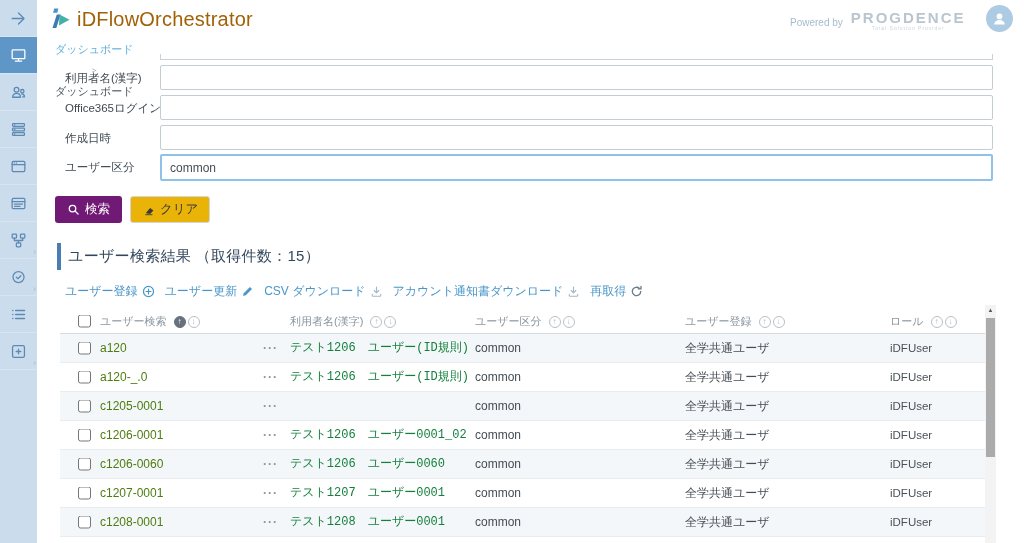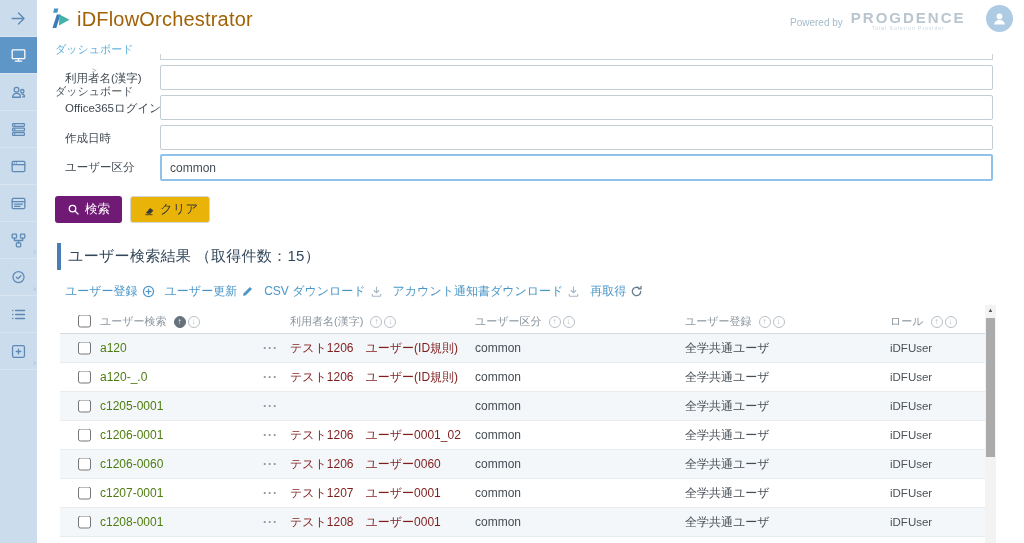--- a/index.html
+++ b/index.html
@@ -65,21 +65,21 @@
   
   .thead { position:absolute; left:60px; top:308px; width:925px; height:26px; border-bottom:1px solid #d4dade;
     font-size:11px; color:#8a959e; }
   .tcell { position:absolute; top:0; line-height:26px; white-space:nowrap; }
   .trow { position:absolute; left:60px; width:925px; height:29px; border-bottom:1px solid #e8ecef; font-size:12px; }
   .trow.alt { background:#f4f7f9; }
   .trow .tcell { line-height:29px; }
   .cb { position:absolute; left:18px; top:50%; transform:translateY(-50%); width:13px; height:13px; accent-color:#5e96c8; cursor:pointer; }
   .c-login { left:40px; color:#4d7c0f; cursor:pointer; }
   .c-more { left:203px; color:#8a949d; font-weight:bold; letter-spacing:1px; cursor:pointer; }
-  .c-name { left:230px; color:#7f1d1d; }
+  .c-name { left:230px; color:#15803d;font-family:Liberation Mono, monospace; }
   .c-kubun { left:415px; color:#454d54; }
   .c-group { left:625px; color:#454d54; }
   .c-role { left:830px; color:#4a5258; font-size:11.5px; }
   .sort { display:inline-flex; gap:2px; margin-left:4px; vertical-align:middle; }
   .sc { width:12px; height:12px; border:1px solid #b8c0c7; border-radius:50%; color:#b0b8c0; font-size:8px;
     display:inline-flex; align-items:center; justify-content:center; line-height:1; cursor:pointer; }
   .sc.on { background:#68727c; border-color:#68727c; color:#fff; }
 
   
   .vscroll { position:absolute; left:985px; top:305px; width:11px; height:238px; background:#f3f3f3; }

